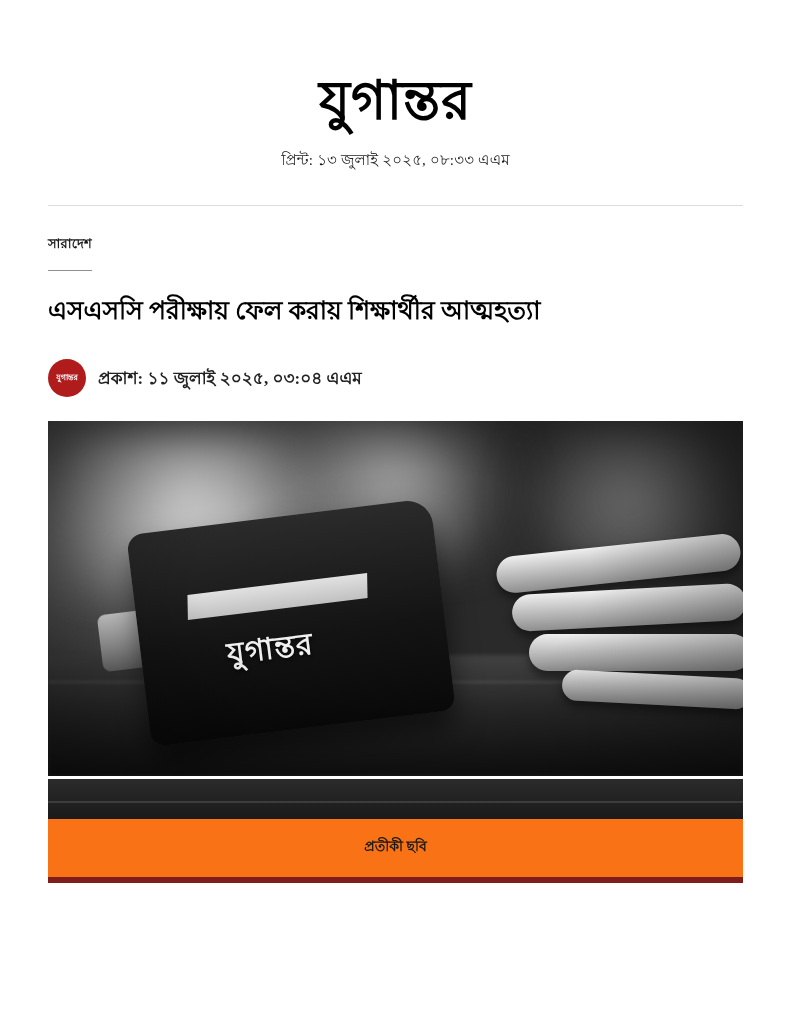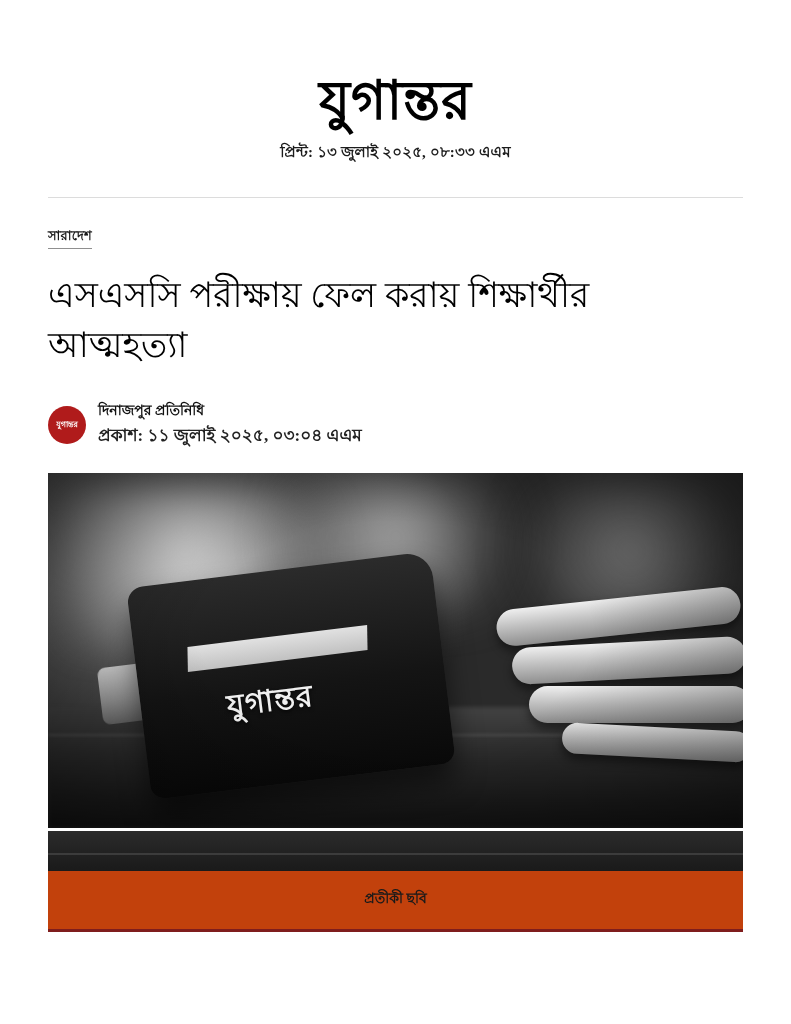--- a/index.html
+++ b/index.html
@@ -35,52 +35,52 @@
   }
   .logo-text {
     font-family: "Liberation Serif", "DejaVu Serif", serif;
     font-size: 54px;
     font-weight: 700;
     letter-spacing: 1px;
     color: #000000;
     line-height: 1;
   }
   .print-line {
-    margin-top: 12px;
+    margin-top: 20px;
     font-size: 15px;
-    font-weight: 700;
+    font-weight: 400;
     color: #1c1c1c;
     letter-spacing: 0.2px;
   }
 
   
   .rule {
     border: 0;
     border-top: 1px solid #dcdcdc;
     margin: 32px 0 0 0;
   }
 
   
   .category {
     margin-top: 28px;
     display: inline-block;
     font-size: 13px;
     font-weight: 700;
     color: #1a1a1a;
     border-bottom: 1px solid #8f8f8f;
-    padding-bottom: 1px;
+    padding-bottom: 15px;
     letter-spacing: 0.2px;
   }
 
   
   .headline {
     margin: 22px 0 0 0;
-    font-size: 35px;
+    font-size: 25px;
     line-height: 1.42;
-    font-weight: 400;
+    font-weight: 700;
     color: #000000;
     letter-spacing: 0px;
     max-width: 660px;
   }
 
   
   .byline {
     display: flex;
     align-items: center;
     margin-top: 30px;
@@ -267,22 +267,22 @@
   .photo-strip .strip-line {
     position: absolute;
     left: 0; right: 0; top: 55%;
     height: 2px;
     background: rgba(255,255,255,0.12);
   }
 
   figcaption {
     width: 695px;
     box-sizing: border-box;
-    background: #c2410c;
-    border-bottom: 3px solid #7f1d1d;
+    background: #f97316;
+    border-bottom: 6px solid #7f1d1d;
     text-align: center;
     font-size: 14px;
     font-weight: 700;
     color: #1a1a1a;
     padding: 16px 0 18px 0;
   }
 </style>
 </head>
 <body>
 
@@ -299,21 +299,20 @@
 
   <main>
 
     <div class="category">সারাদেশ</div>
 
     <h1 class="headline">এসএসসি পরীক্ষায় ফেল করায় শিক্ষার্থীর আত্মহত্যা</h1>
 
     <div class="byline">
       <div class="avatar">যুগান্তর</div>
       <div class="byline-text">
-        <div class="byline-author">দিনাজপুর প্রতিনিধি</div>
         <div class="byline-date">প্রকাশ: ১১ জুলাই ২০২৫, ০৩:০৪ এএম</div>
       </div>
     </div>
 
     <figure class="article-figure">
       <div class="photo">
         <div class="bg"></div>
         <div class="bokeh1"></div>
         <div class="bokeh2"></div>
         <div class="bokeh3"></div>

